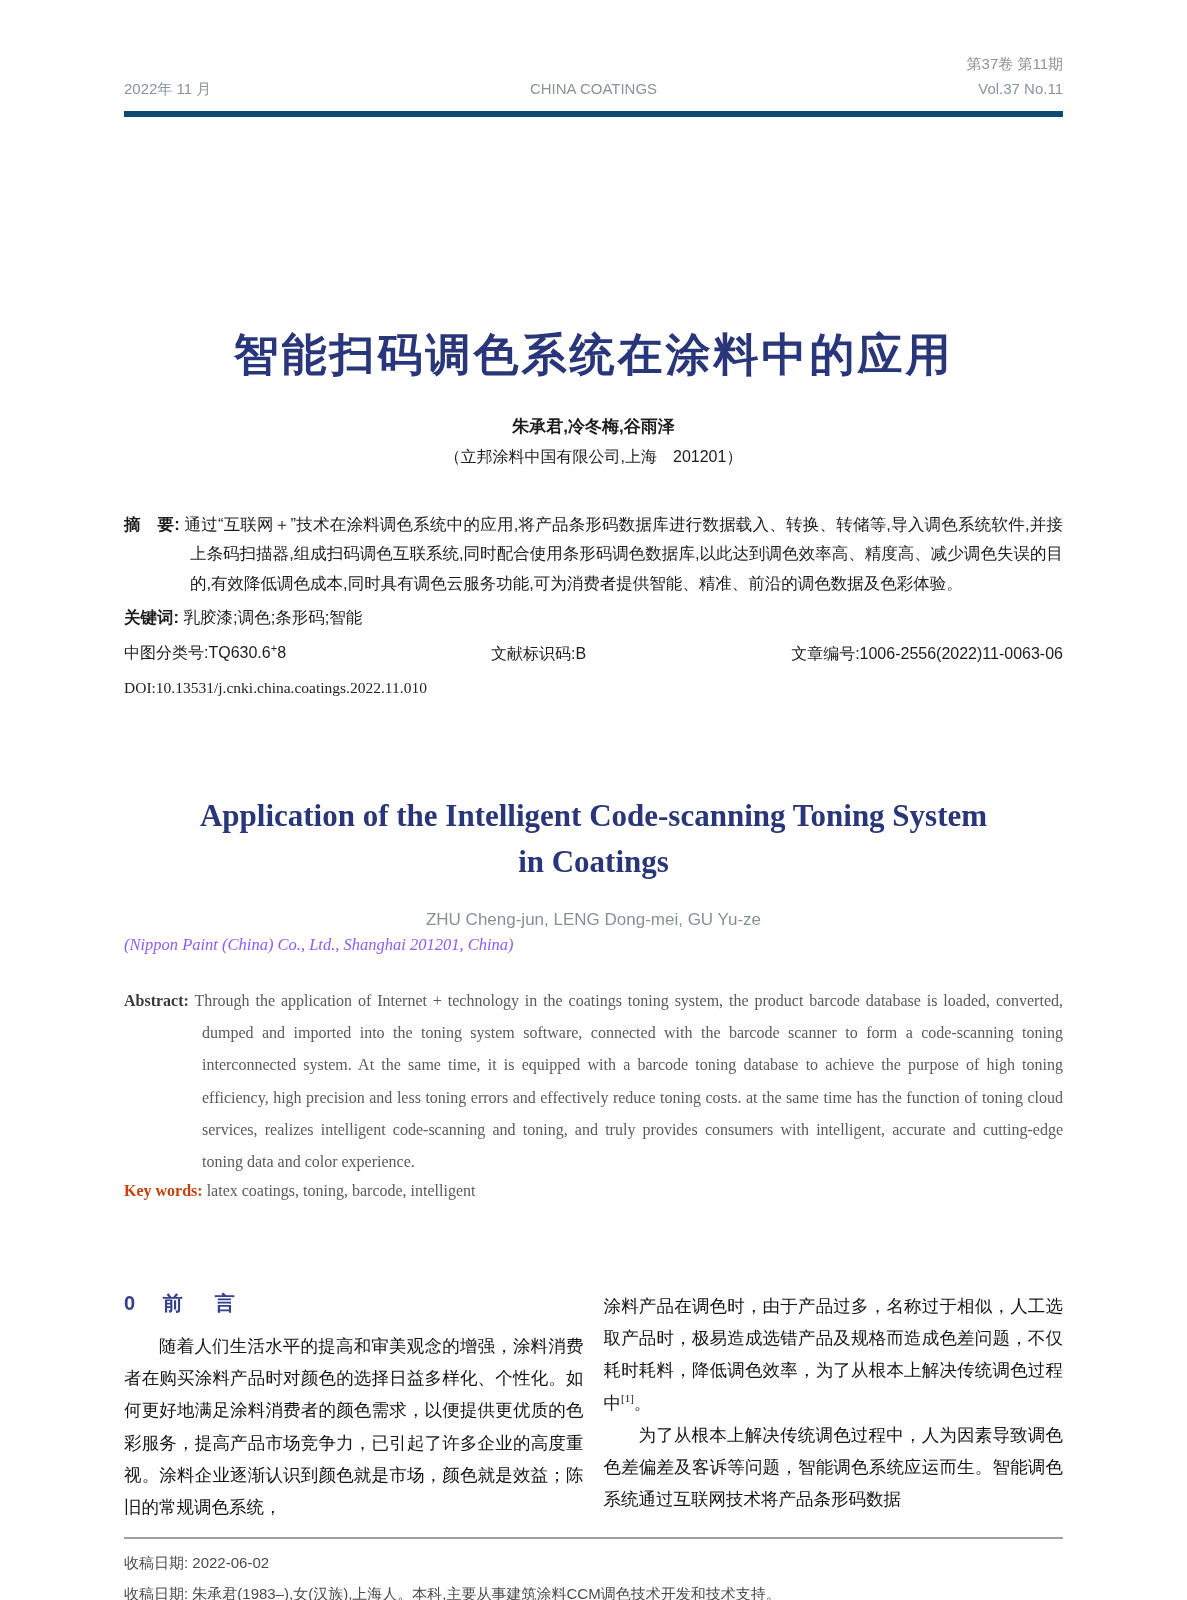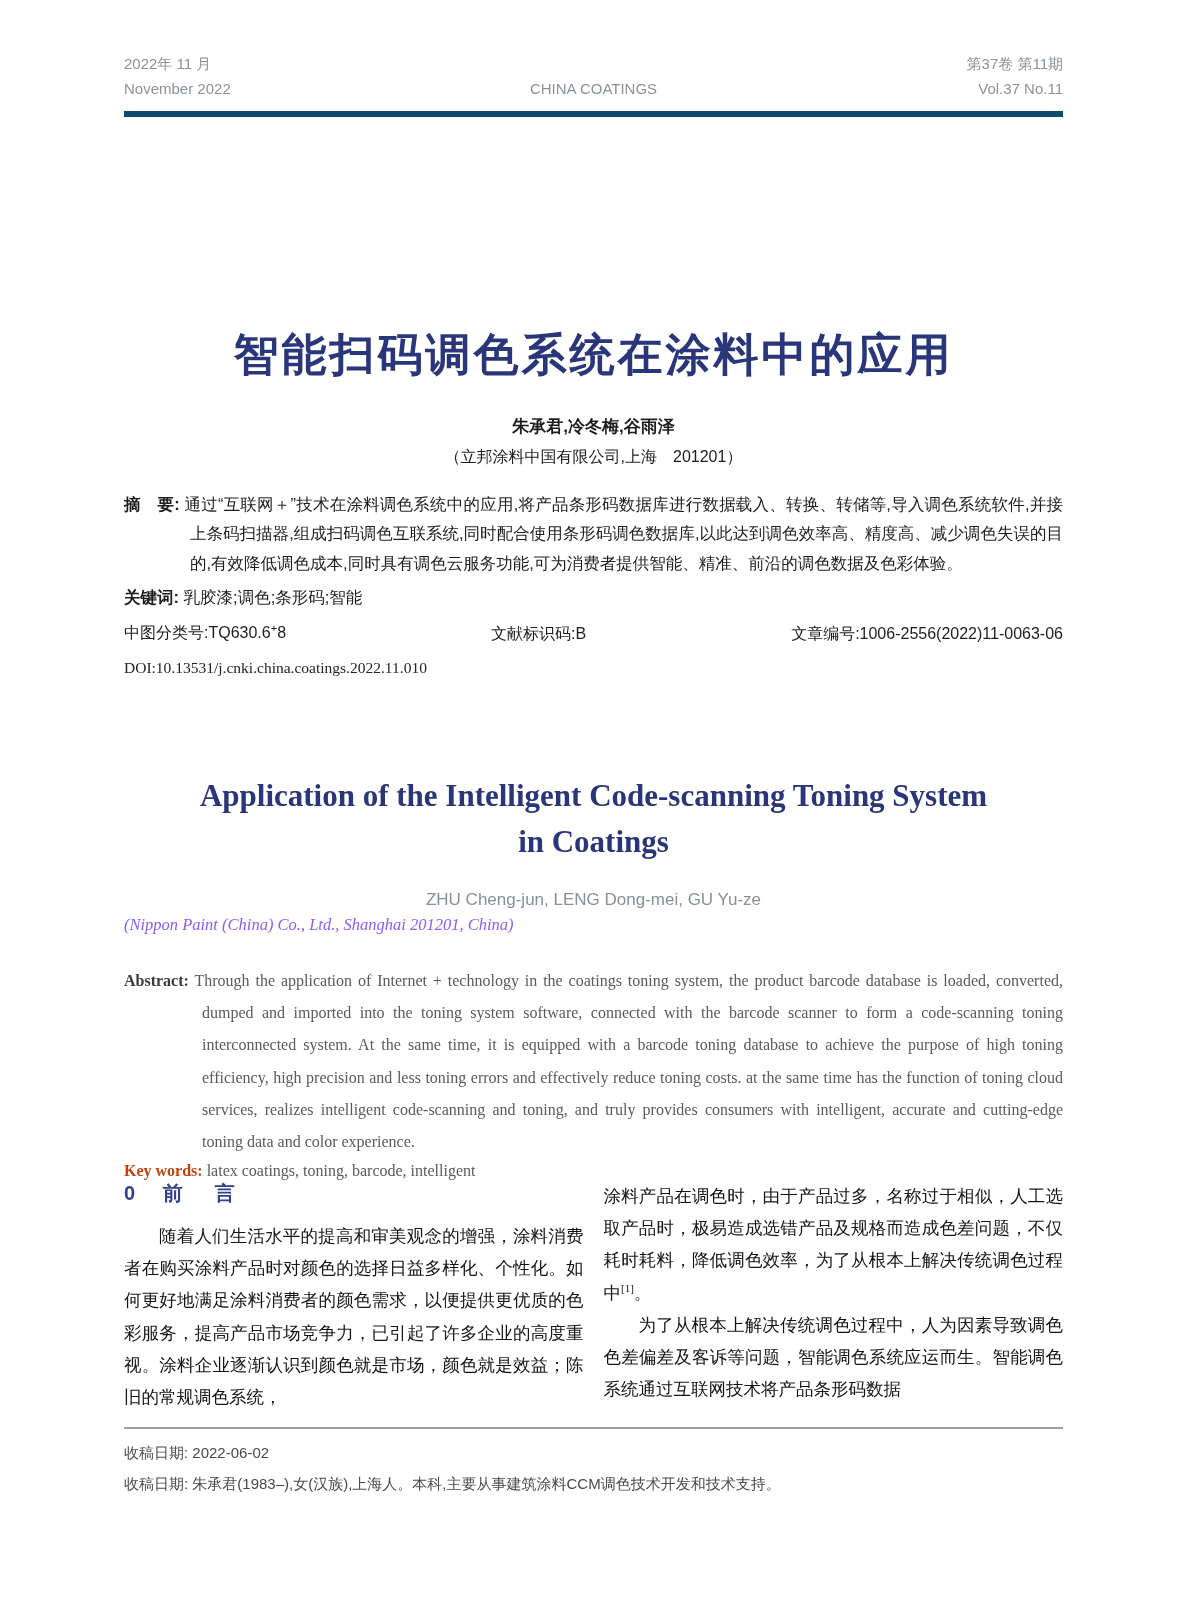--- a/index.html
+++ b/index.html
@@ -51,21 +51,21 @@
   }
   .affiliation-zh {
     margin-top: 9px;
     text-align: center;
     font-size: 16px;
     color: #1d1d1d;
   }
 
   
   .abstract-zh {
-    margin-top: 22px;
+    margin-top: 42px;
     font-size: 16.5px;
     line-height: 1.8;
     text-align: justify;
     padding-left: 66px;
     text-indent: -66px;
     color: #1d1d1d;
   }
   .abstract-zh .lbl { font-weight: 700; }
   .keywords-zh {
     margin-top: 4px;
@@ -129,20 +129,21 @@
   .keywords-en {
     margin-top: 4px;
     font-family: "Liberation Serif", serif;
     font-size: 16px;
     color: #5a5a5a;
   }
   .keywords-en .lbl { font-weight: 700; color: #c2410c; }
 
   
   .body-columns {
+    margin-top: 90px;
     display: flex;
     gap: 20px;
   }
   .col { flex: 1 1 0; }
   .section-heading {
     color: #33418c;
     font-weight: 700;
     font-size: 20px;
     margin-bottom: 13px;
   }
@@ -172,21 +173,20 @@
   .footnotes .row + .row { margin-top: 9px; }
 </style>
 </head>
 <body>
 
 <div class="page">
 
   <div class="journal-header">
     <div class="jh-left">
       <div class="zh">2022年 11 月</div>
-      <div class="en">November 2022</div>
     </div>
     <div class="jh-center">
       <div class="en">CHINA COATINGS</div>
     </div>
     <div class="jh-right">
       <div class="zh">第37卷 第11期</div>
       <div class="en">Vol.37  No.11</div>
     </div>
   </div>
 

